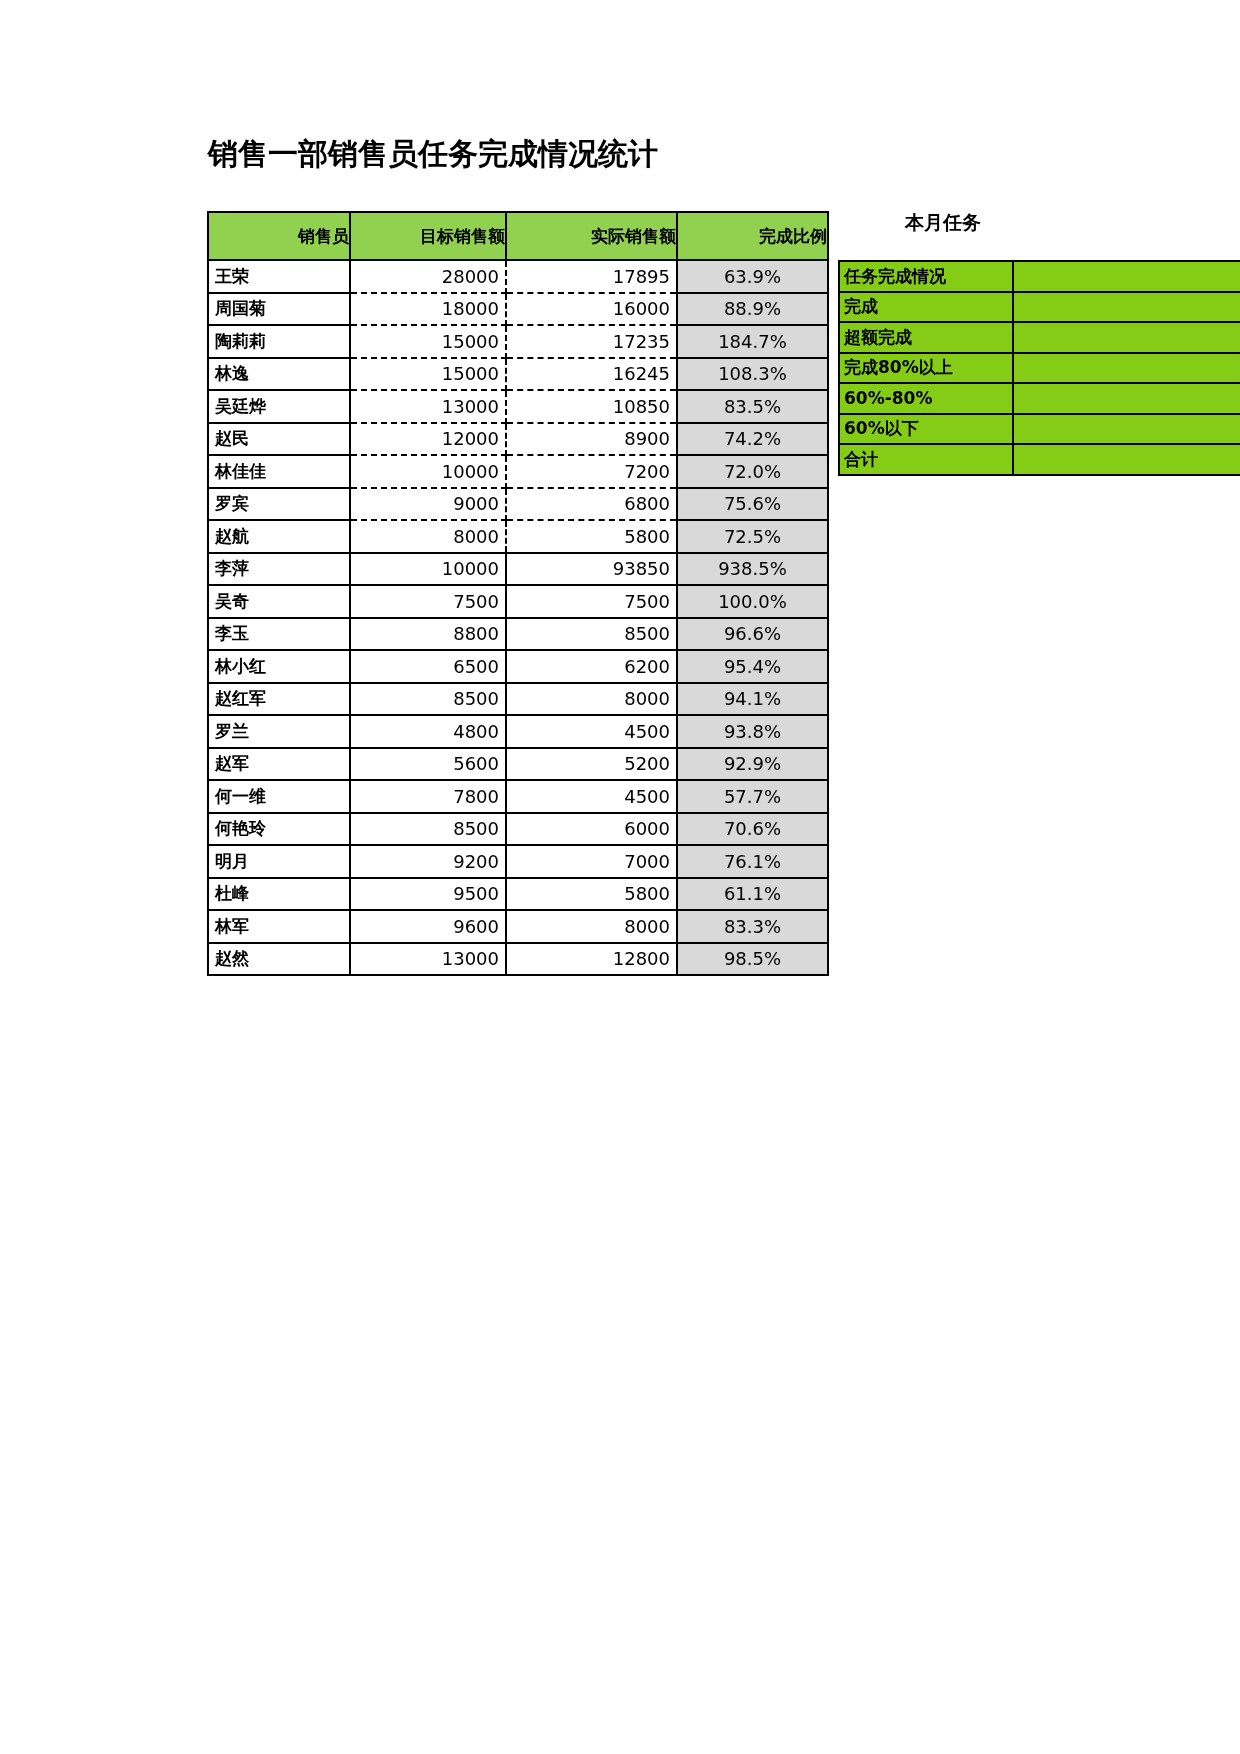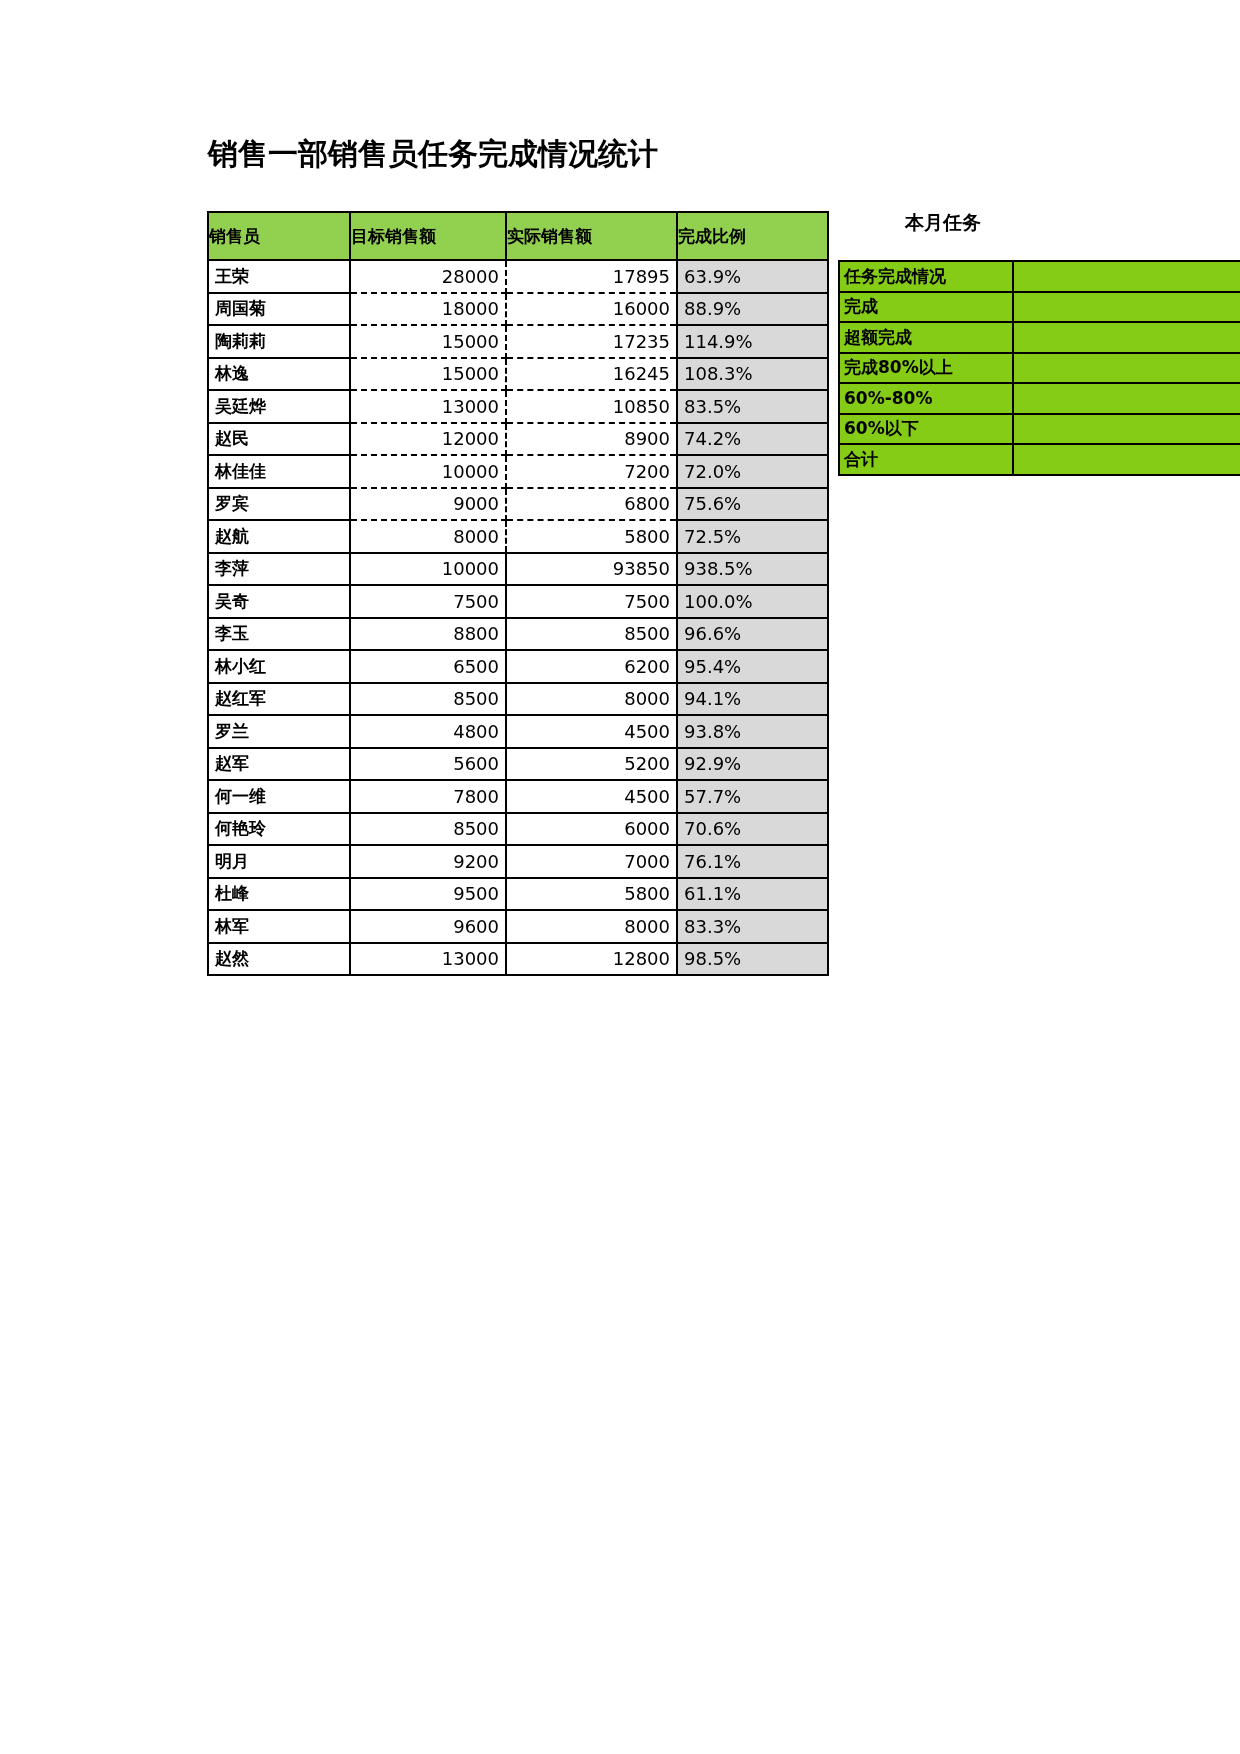--- a/index.html
+++ b/index.html
@@ -49,21 +49,21 @@
   table.main-table col.c-goal  { width: 156px; }
   table.main-table col.c-real  { width: 171px; }
   table.main-table col.c-ratio { width: 151px; }
 
   table.main-table th {
     height: 46px;
     background: #92D050;
     color: #000000;
     font-size: 17px;
     font-weight: bold;
-    text-align: left;
+    text-align: right;
     vertical-align: middle;
     border: 2px solid #000000;
     padding: 0;
   }
   table.main-table td {
     height: 30.5px;
     font-size: 18px;
     font-weight: normal;
     color: #000000;
     padding: 0 6px;
@@ -71,21 +71,21 @@
     border-top: 2px solid #000000;
     border-bottom: 2px solid #000000;
     border-left: 2px solid #000000;
     border-right: 2px solid #000000;
     background: #ffffff;
     white-space: nowrap;
     overflow: hidden;
   }
   table.main-table td.name  { text-align: left;  font-weight: bold; font-size: 17px; }
   table.main-table td.num   { text-align: right; }
-  table.main-table td.ratio { text-align: left; background: #D9D9D9; }
+  table.main-table td.ratio { text-align: center; background: #D9D9D9; }
 
   
   tr.dashed td.num {
     border-left: 2px dashed #000000;
     border-right: 2px dashed #000000;
     border-top: 2px dashed #000000;
     border-bottom: 2px dashed #000000;
   }
   tr.dashed td.name  { border-right: 2px solid #000000; }
   tr.dashed td.ratio { border-left: 2px solid #000000; }
@@ -164,21 +164,21 @@
         <tr class="dashed">
           <td class="name">周国菊</td>
           <td class="num">18000</td>
           <td class="num">16000</td>
           <td class="ratio">88.9%</td>
         </tr>
         <tr class="dashed">
           <td class="name">陶莉莉</td>
           <td class="num">15000</td>
           <td class="num">17235</td>
-          <td class="ratio">114.9%</td>
+          <td class="ratio">184.7%</td>
         </tr>
         <tr class="dashed">
           <td class="name">林逸</td>
           <td class="num">15000</td>
           <td class="num">16245</td>
           <td class="ratio">108.3%</td>
         </tr>
         <tr class="dashed">
           <td class="name">吴廷烨</td>
           <td class="num">13000</td>

